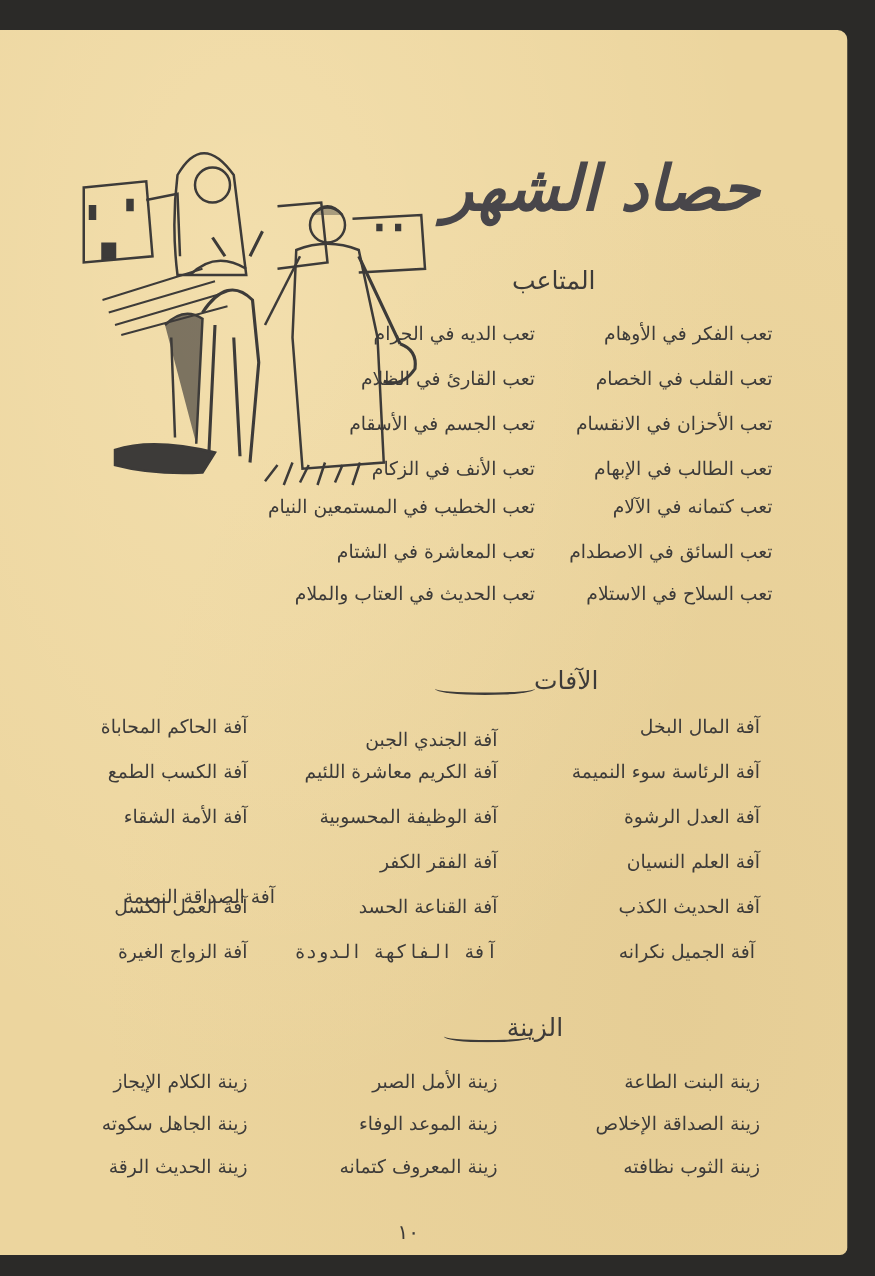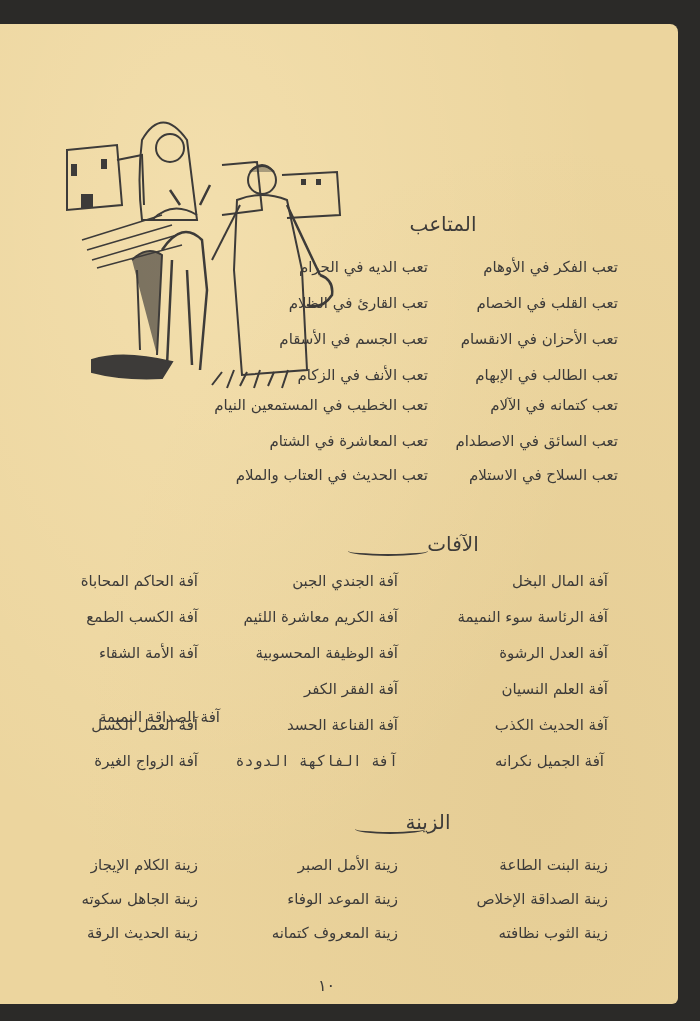--- a/index.html
+++ b/index.html
@@ -62,20 +62,21 @@
       <path d="M188 62 Q200 48 212 62" fill="#3d3b39" fill-opacity="0.4"></path>
       <path d="M175 90 Q200 80 225 90 L240 160 L245 260 L180 265 L172 160 Z"></path>
       <path d="M225 95 L258 165 M258 165 Q272 170 270 185 Q260 200 245 195" stroke-width="2.5"></path>
       <path d="M178 95 L150 150"></path>
 
       <path d="M30 250 Q60 240 110 252 L100 268 Q60 270 30 262 Z" fill="#3d3b39"></path>
       <path d="M150 275 L160 262 M165 278 L172 260 M178 276 L185 262 M192 278 L198 260 M206 276 L212 262 M220 278 L226 260" stroke-width="2"></path>
     </g>
   </svg>
 
+  <div class="title">حصاد الشهر</div>
 
   <div class="section-head" style="right:180px; top:188px; width:110px;">المتاعب</div>
 
   <div>
     <div class="row" style="top:234px; right:60px;">
       <span class="cell" style="right:0;">تعب الفكر في الأوهام</span>
       <span class="cell" style="right:190px;">تعب الديه في الحرام</span>
     </div>
     <div class="row" style="top:270px; right:60px;">
       <span class="cell" style="right:0;">تعب القلب في الخصام</span>
@@ -102,21 +103,21 @@
       <span class="cell" style="right:190px;">تعب الحديث في العتاب والملام</span>
     </div>
   </div>
 
   <div class="section-head" style="right:170px; top:508px; width:110px;">الآفات</div>
   <div class="swash" style="left:348px; top:522px; width:80px;"></div>
 
   <div>
     <div class="row" style="top:548px; right:70px; width:560px;">
       <span class="cell" style="right:0;">آفة المال البخل</span>
-      <span class="cell" style="right:210px;">آفة الجندي الجبن</span>
+      <span class="cell" style="right:210px;margin-top:11px;">آفة الجندي الجبن</span>
       <span class="cell" style="right:410px;">آفة الحاكم المحاباة</span>
     </div>
     <div class="row" style="top:584px; right:70px; width:560px;">
       <span class="cell" style="right:0;">آفة الرئاسة سوء النميمة</span>
       <span class="cell" style="right:210px;">آفة الكريم معاشرة اللئيم</span>
       <span class="cell" style="right:410px;">آفة الكسب الطمع</span>
     </div>
     <div class="row" style="top:620px; right:70px; width:560px;">
       <span class="cell" style="right:0;">آفة العدل الرشوة</span>
       <span class="cell" style="right:210px;">آفة الوظيفة المحسوبية</span>

